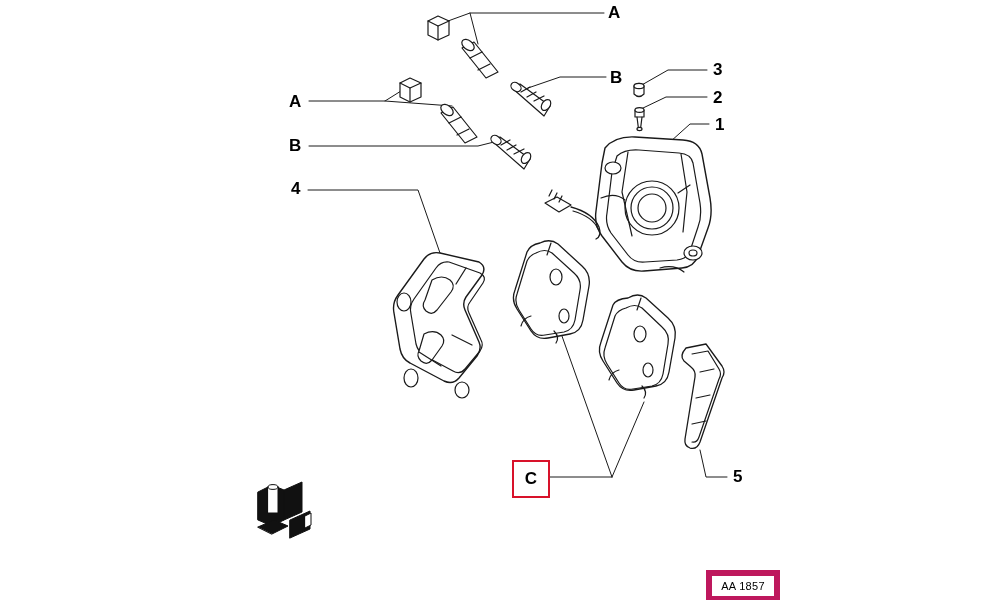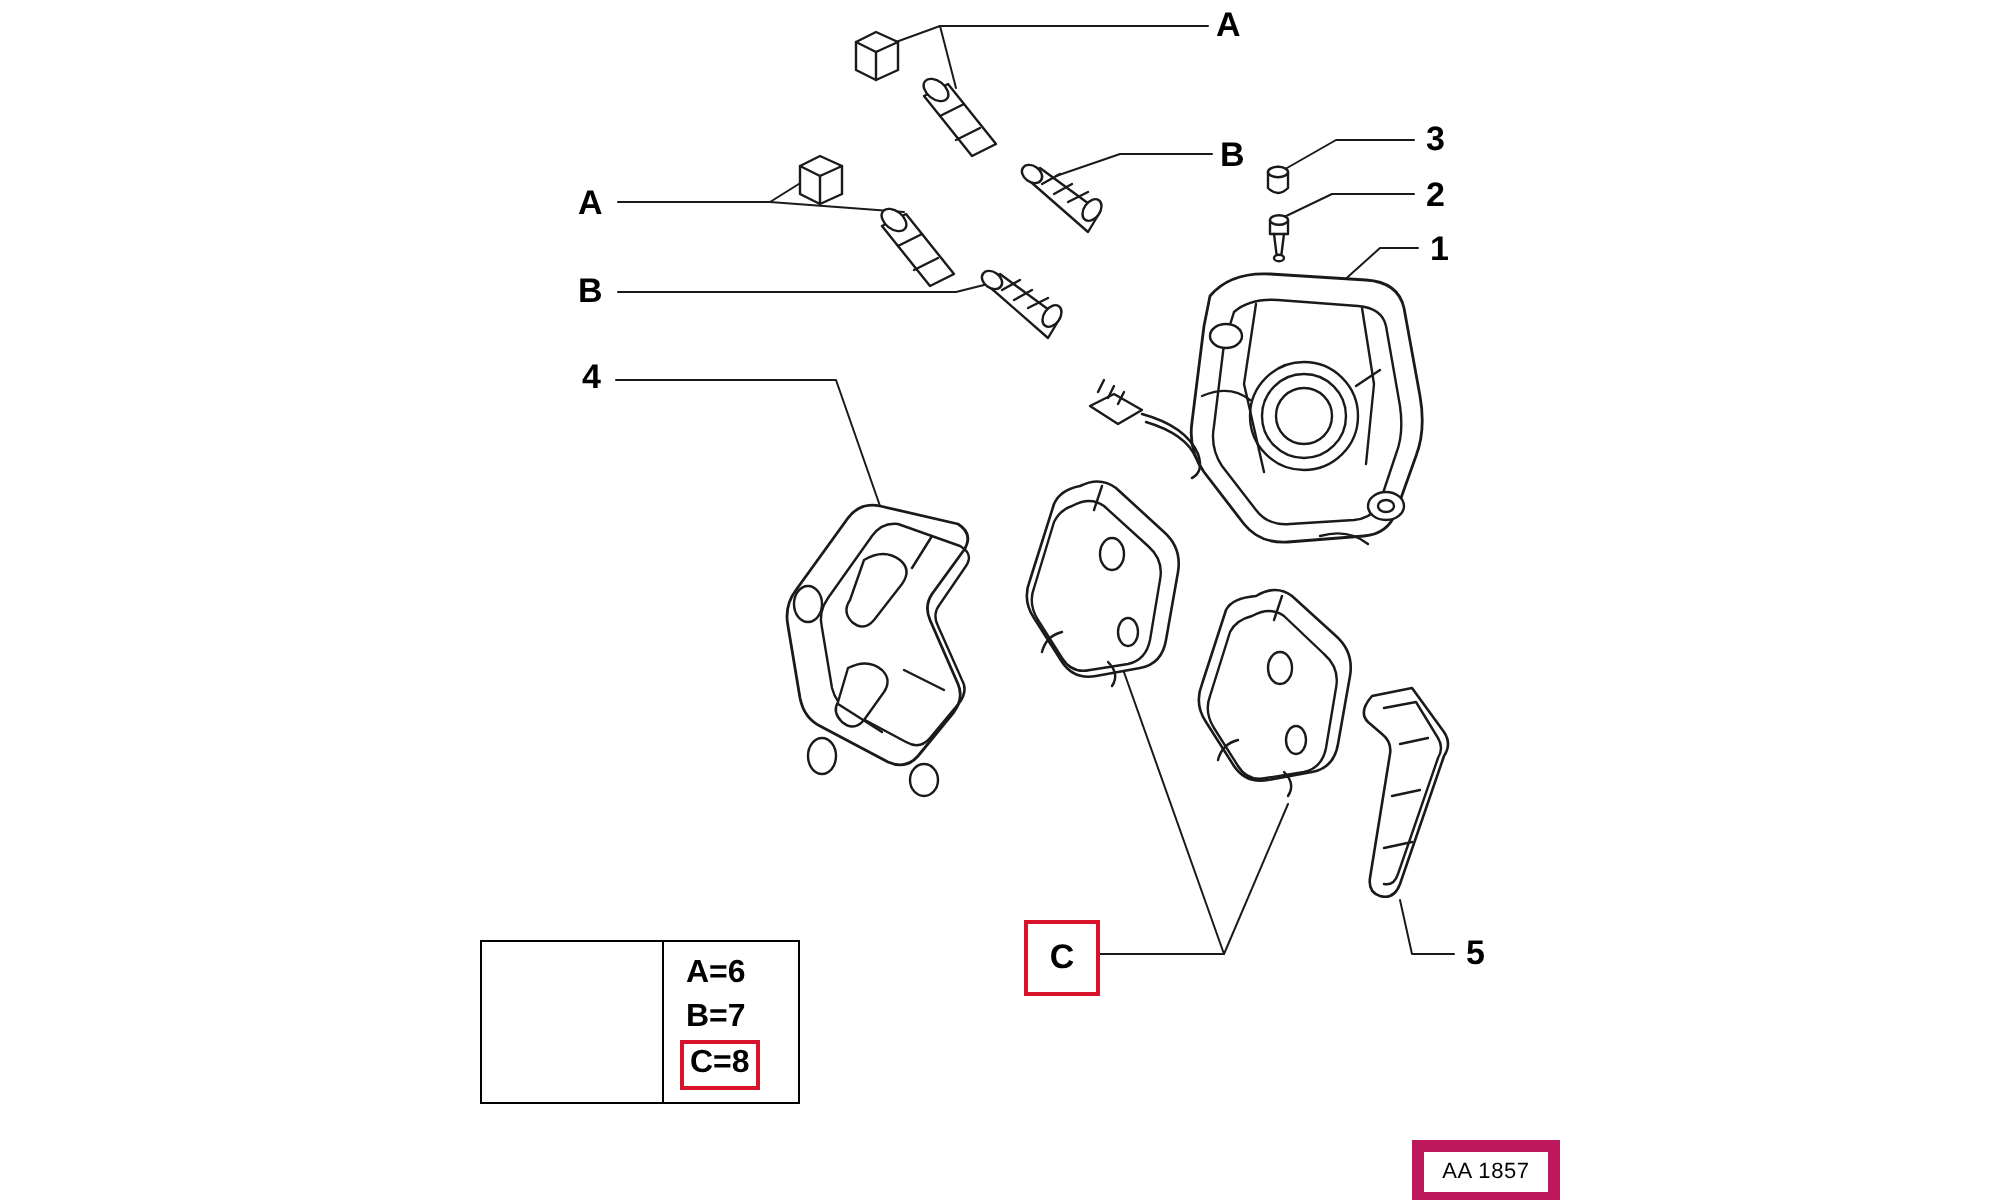--- a/index.html
+++ b/index.html
@@ -299,24 +299,16 @@
   <div class="label" style="left:289px; top:93px;">A</div>
   <div class="label" style="left:289px; top:137px;">B</div>
   <div class="label" style="left:713px; top:61px;">3</div>
   <div class="label" style="left:713px; top:89px;">2</div>
   <div class="label" style="left:715px; top:116px;">1</div>
   <div class="label" style="left:291px; top:180px;">4</div>
   <div class="label" style="left:733px; top:468px;">5</div>
 
   <div class="c-marker">C</div>
 
-  <div class="legend-box">
-    <div class="legend-icon"></div>
-    <div class="legend-values">
-      <div class="lv">A=6</div>
-      <div class="lv">B=7</div>
-      <div class="lv highlight">C=8</div>
-    </div>
-  </div>
 
   <div class="footer-code">AA 1857</div>
 
 </div>
 
 </body></html>

